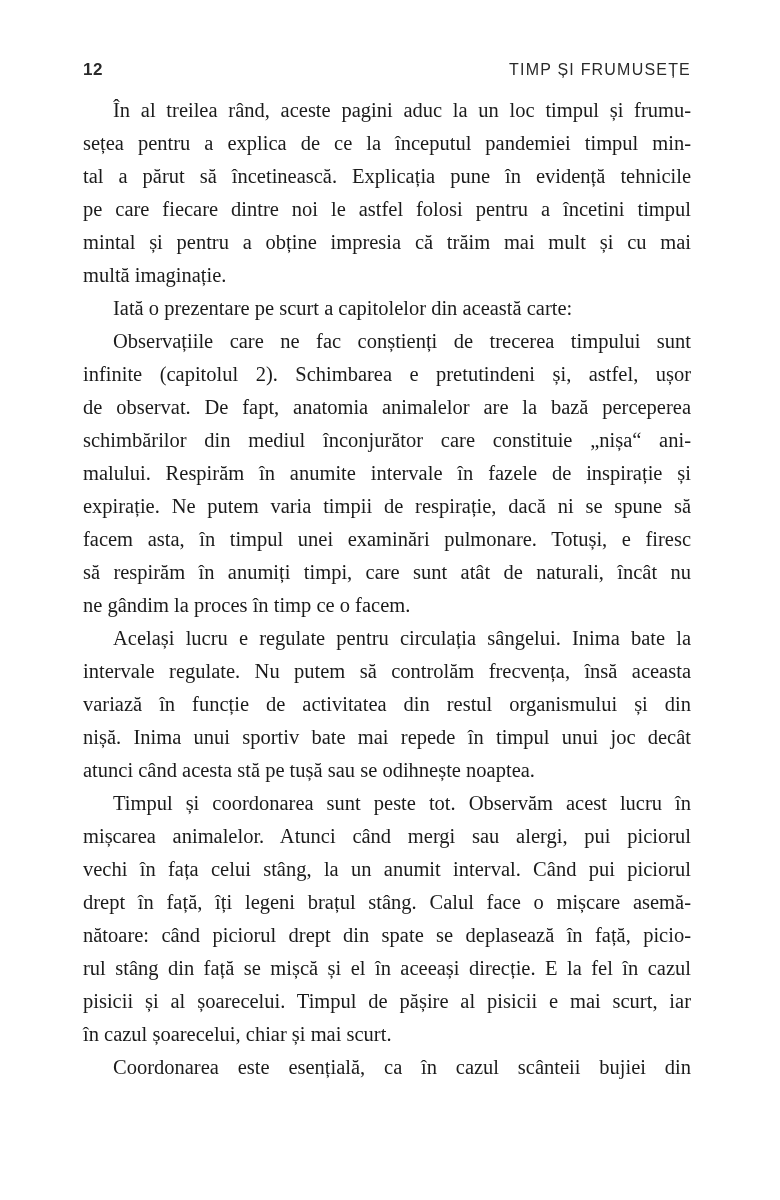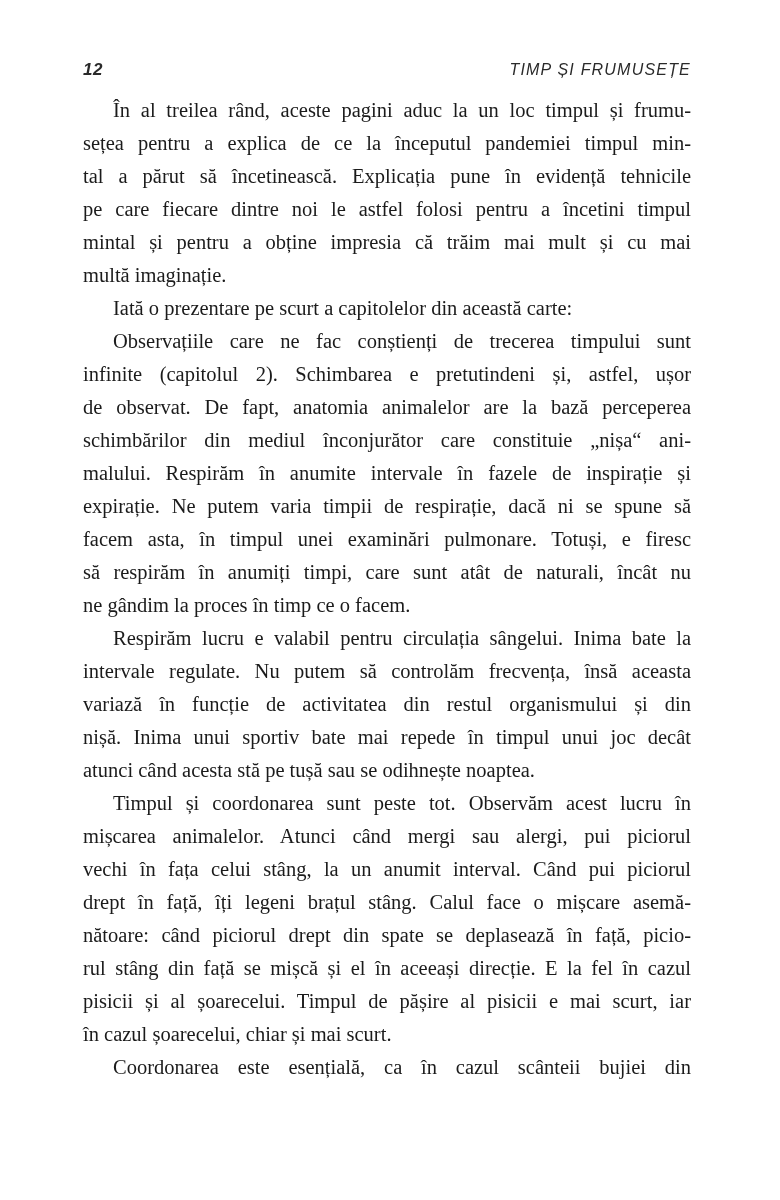--- a/index.html
+++ b/index.html
@@ -20,21 +20,20 @@
     box-sizing:border-box;
     padding:60px 89px 0 83px;
     overflow:hidden;
   }
   .page-header{
     display:flex;
     justify-content:space-between;
     align-items:baseline;
     font-family:"Liberation Sans","DejaVu Sans",sans-serif;
     color:var(--head-ink);
-    font-style:italic;
   }
   .page-number{
     font-size:17px;
     font-weight:700;
     letter-spacing:0.5px;
   }
   .running-head{
     font-size:16px;
     font-weight:500;
     letter-spacing:1.2px;
@@ -78,21 +77,21 @@
       <div class="line first para-end">Iată o prezentare pe scurt a capitolelor din această carte:</div>
       <div class="line first">Observațiile care ne fac conștienți de trecerea timpului sunt</div>
       <div class="line">infinite (capitolul 2). Schimbarea e pretutindeni și, astfel, ușor</div>
       <div class="line">de observat. De fapt, anatomia animalelor are la bază perceperea</div>
       <div class="line">schimbărilor din mediul înconjurător care constituie „nișa“ ani-</div>
       <div class="line">malului. Respirăm în anumite intervale în fazele de inspirație și</div>
       <div class="line">expirație. Ne putem varia timpii de respirație, dacă ni se spune să</div>
       <div class="line">facem asta, în timpul unei examinări pulmonare. Totuși, e firesc</div>
       <div class="line">să respirăm în anumiți timpi, care sunt atât de naturali, încât nu</div>
       <div class="line para-end">ne gândim la proces în timp ce o facem.</div>
-      <div class="line first">Respirăm lucru e valabil pentru circulația sângelui. Inima bate la</div>
+      <div class="line first">Același lucru e regulate pentru circulația sângelui. Inima bate la</div>
       <div class="line">intervale regulate. Nu putem să controlăm frecvența, însă aceasta</div>
       <div class="line">variază în funcție de activitatea din restul organismului și din</div>
       <div class="line">nișă. Inima unui sportiv bate mai repede în timpul unui joc decât</div>
       <div class="line para-end">atunci când acesta stă pe tușă sau se odihnește noaptea.</div>
       <div class="line first">Timpul și coordonarea sunt peste tot. Observăm acest lucru în</div>
       <div class="line">mișcarea animalelor. Atunci când mergi sau alergi, pui piciorul</div>
       <div class="line">vechi în fața celui stâng, la un anumit interval. Când pui piciorul</div>
       <div class="line">drept în față, îți legeni brațul stâng. Calul face o mișcare asemă-</div>
       <div class="line">nătoare: când piciorul drept din spate se deplasează în față, picio-</div>
       <div class="line">rul stâng din față se mișcă și el în aceeași direcție. E la fel în cazul</div>

